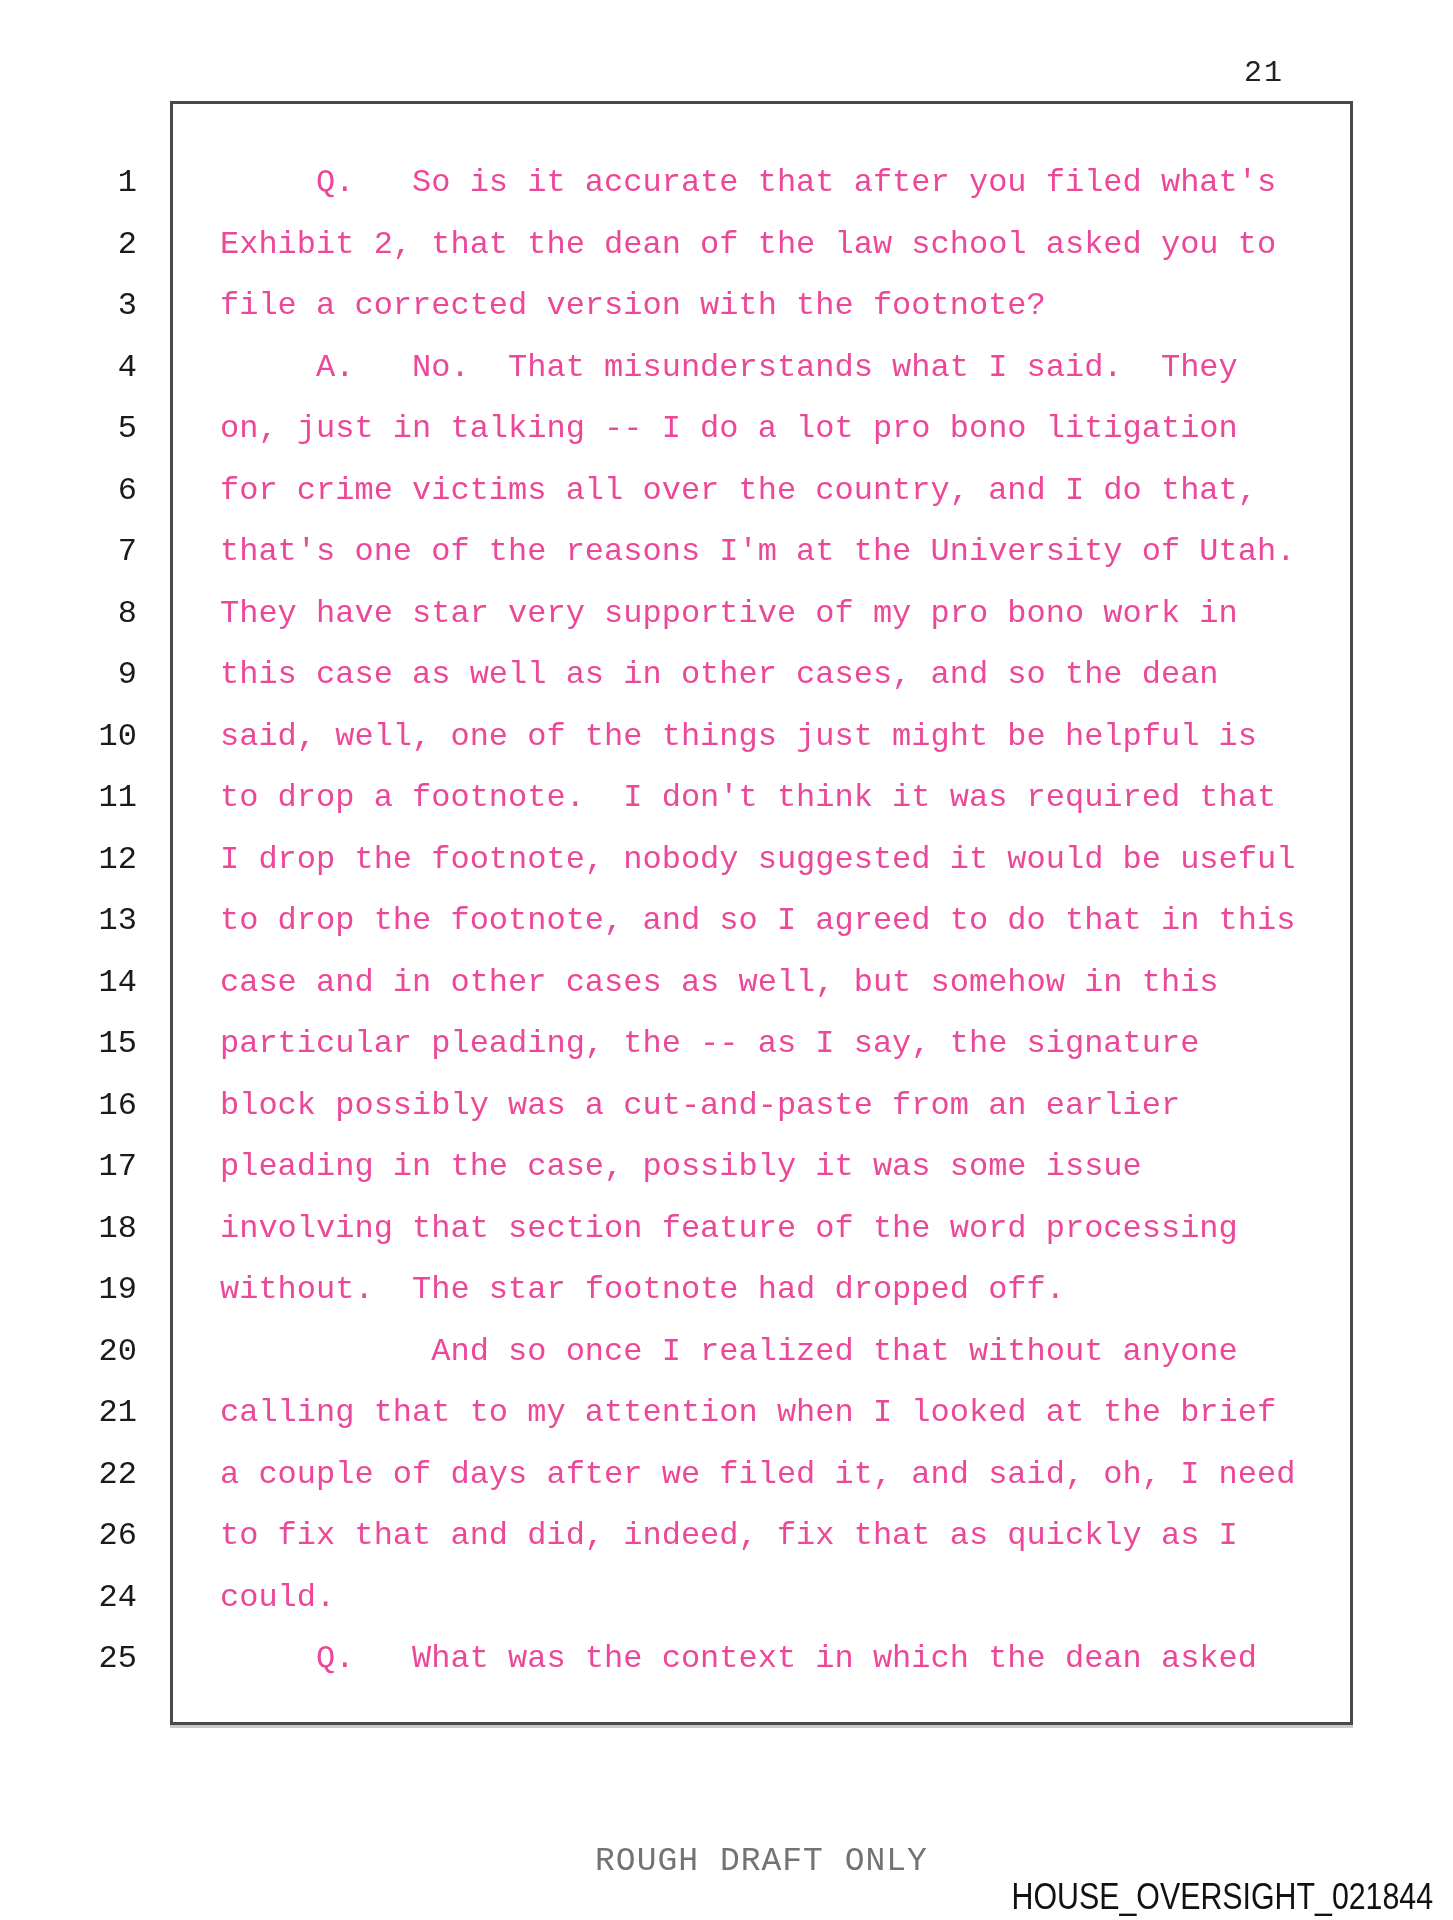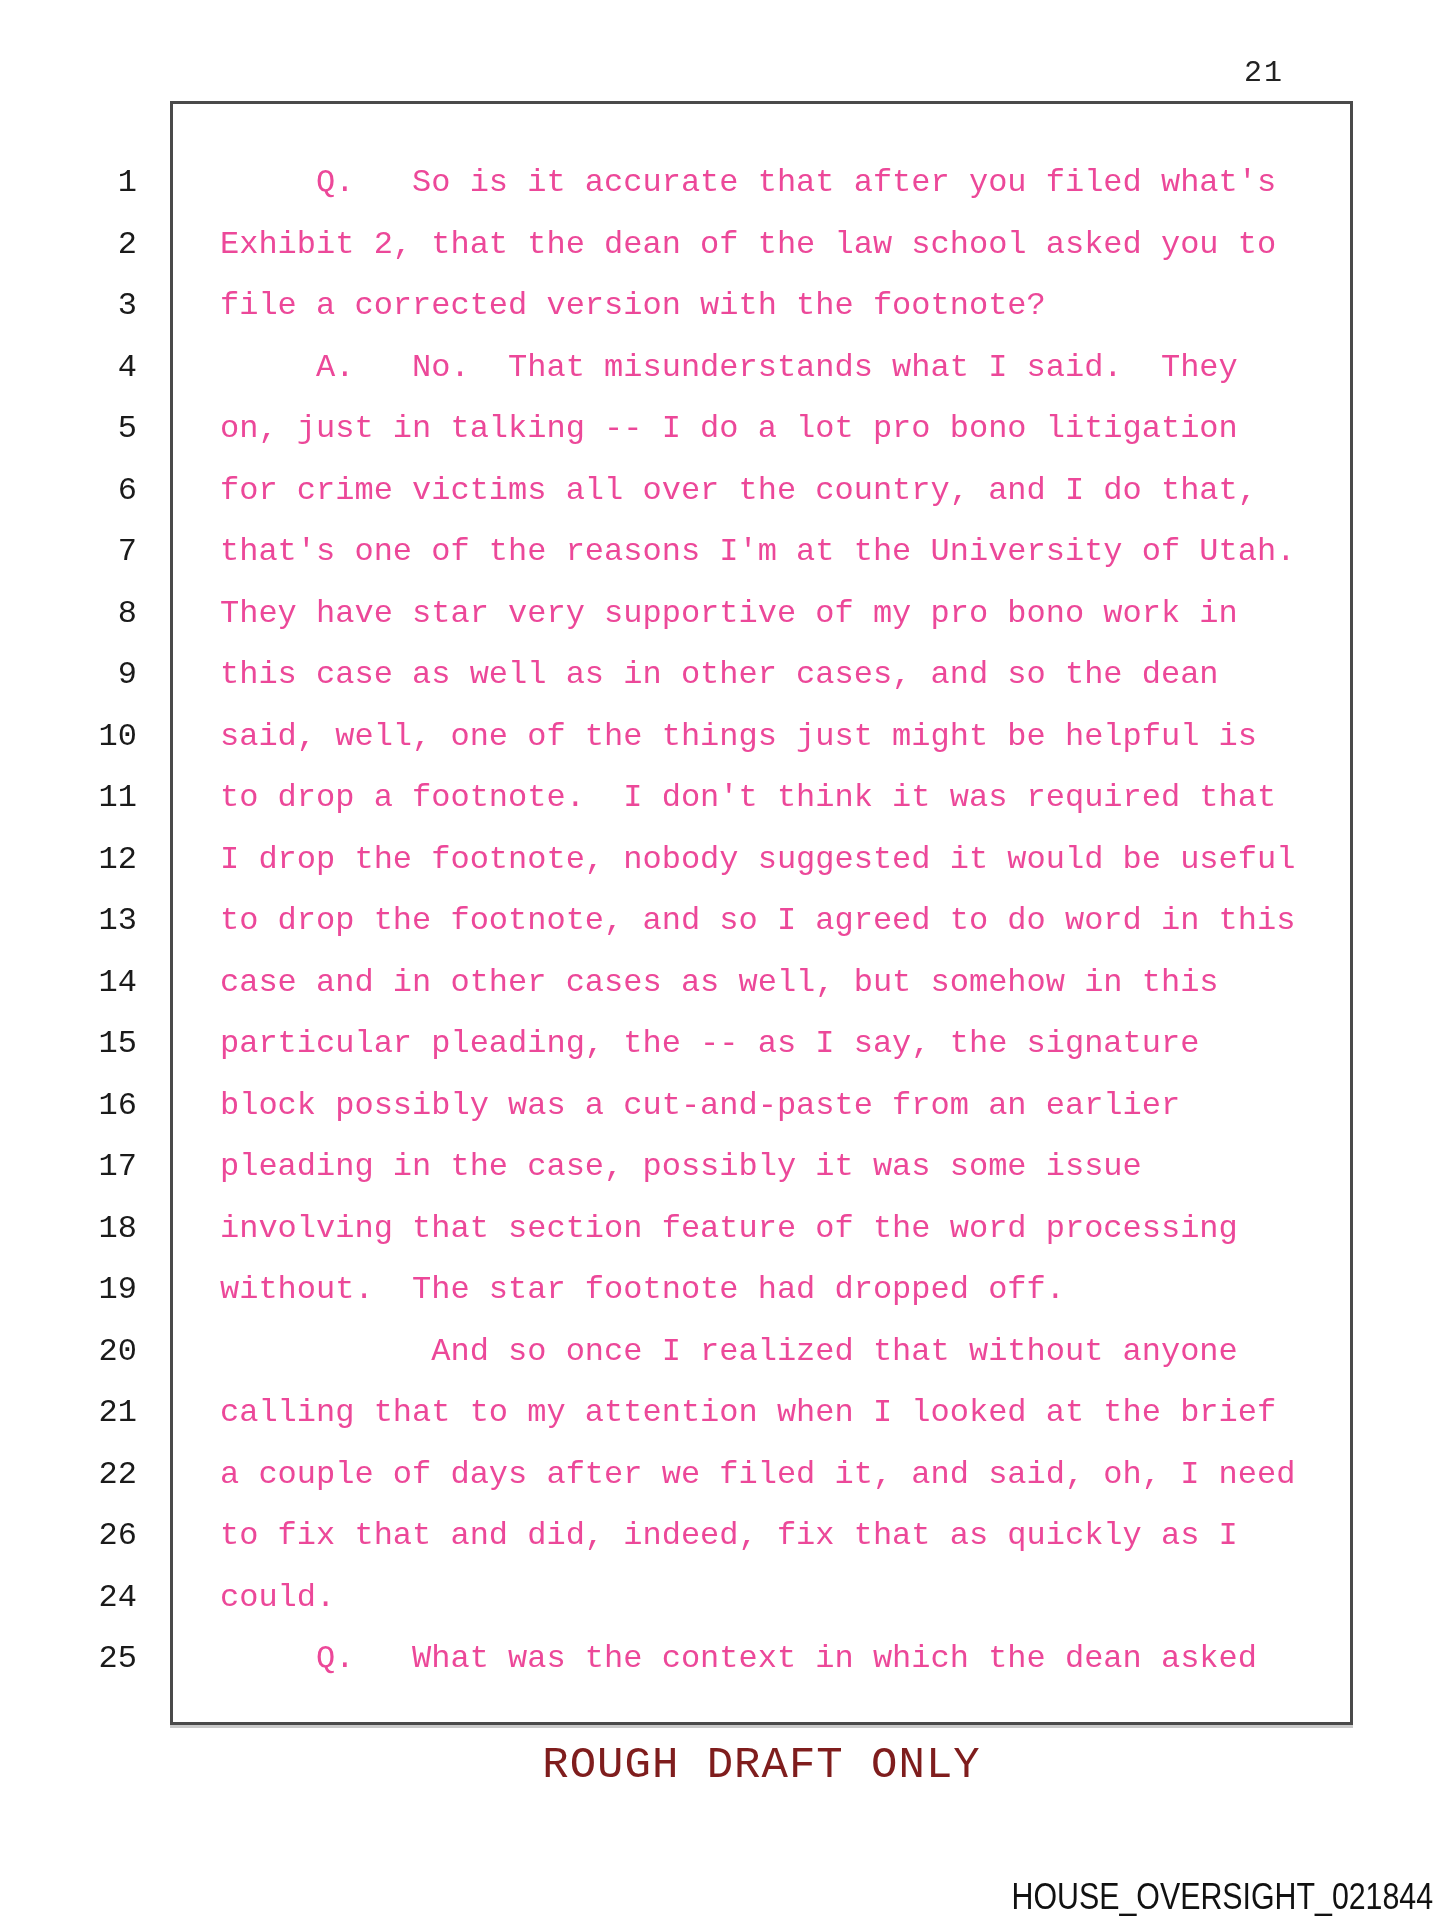--- a/index.html
+++ b/index.html
@@ -51,27 +51,27 @@
     text-align:right;
     color:#1a1a1a;
   }
   .lt {
     margin-left:83px;
     white-space:pre;
     color:#ec4899;
   }
   .rough-draft {
     position:absolute;
-    top:1740px;
+    top:1843px;
     left:170px;
     width:1183px;
     text-align:center;
-    font-size:44px;
+    font-size:33px;
     letter-spacing:1px;
-    color:#7f1d1d;
+    color:#737373;
   }
   .bates {
     position:absolute;
     top:1876px;
     right:20px;
     font-size:37px;
     font-family:"Liberation Sans", sans-serif;
     color:#111;
     transform:scaleX(0.82);
     transform-origin:100% 50%;
@@ -90,21 +90,21 @@
       <div class="row"><span class="ln">3</span><span class="lt">file a corrected version with the footnote?</span></div>
       <div class="row"><span class="ln">4</span><span class="lt">     A.   No.  That misunderstands what I said.  They</span></div>
       <div class="row"><span class="ln">5</span><span class="lt">on, just in talking -- I do a lot pro bono litigation</span></div>
       <div class="row"><span class="ln">6</span><span class="lt">for crime victims all over the country, and I do that,</span></div>
       <div class="row"><span class="ln">7</span><span class="lt">that's one of the reasons I'm at the University of Utah.</span></div>
       <div class="row"><span class="ln">8</span><span class="lt">They have star very supportive of my pro bono work in</span></div>
       <div class="row"><span class="ln">9</span><span class="lt">this case as well as in other cases, and so the dean</span></div>
       <div class="row"><span class="ln">10</span><span class="lt">said, well, one of the things just might be helpful is</span></div>
       <div class="row"><span class="ln">11</span><span class="lt">to drop a footnote.  I don't think it was required that</span></div>
       <div class="row"><span class="ln">12</span><span class="lt">I drop the footnote, nobody suggested it would be useful</span></div>
-      <div class="row"><span class="ln">13</span><span class="lt">to drop the footnote, and so I agreed to do word in this</span></div>
+      <div class="row"><span class="ln">13</span><span class="lt">to drop the footnote, and so I agreed to do that in this</span></div>
       <div class="row"><span class="ln">14</span><span class="lt">case and in other cases as well, but somehow in this</span></div>
       <div class="row"><span class="ln">15</span><span class="lt">particular pleading, the -- as I say, the signature</span></div>
       <div class="row"><span class="ln">16</span><span class="lt">block possibly was a cut-and-paste from an earlier</span></div>
       <div class="row"><span class="ln">17</span><span class="lt">pleading in the case, possibly it was some issue</span></div>
       <div class="row"><span class="ln">18</span><span class="lt">involving that section feature of the word processing</span></div>
       <div class="row"><span class="ln">19</span><span class="lt">without.  The star footnote had dropped off.</span></div>
       <div class="row"><span class="ln">20</span><span class="lt">           And so once I realized that without anyone</span></div>
       <div class="row"><span class="ln">21</span><span class="lt">calling that to my attention when I looked at the brief</span></div>
       <div class="row"><span class="ln">22</span><span class="lt">a couple of days after we filed it, and said, oh, I need</span></div>
       <div class="row"><span class="ln">26</span><span class="lt">to fix that and did, indeed, fix that as quickly as I</span></div>

